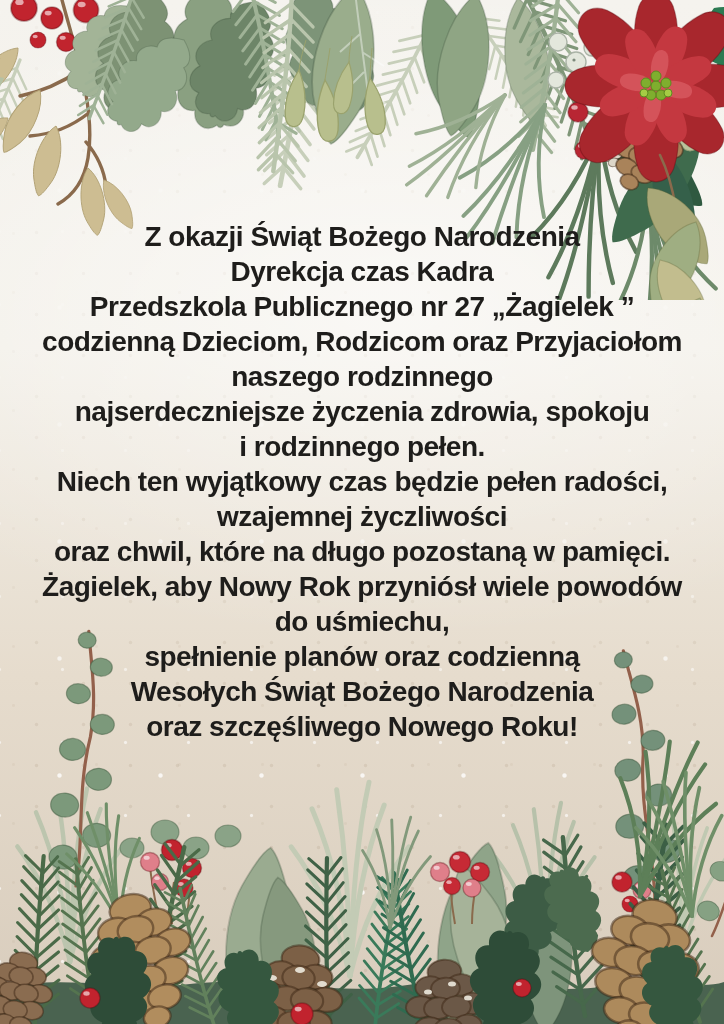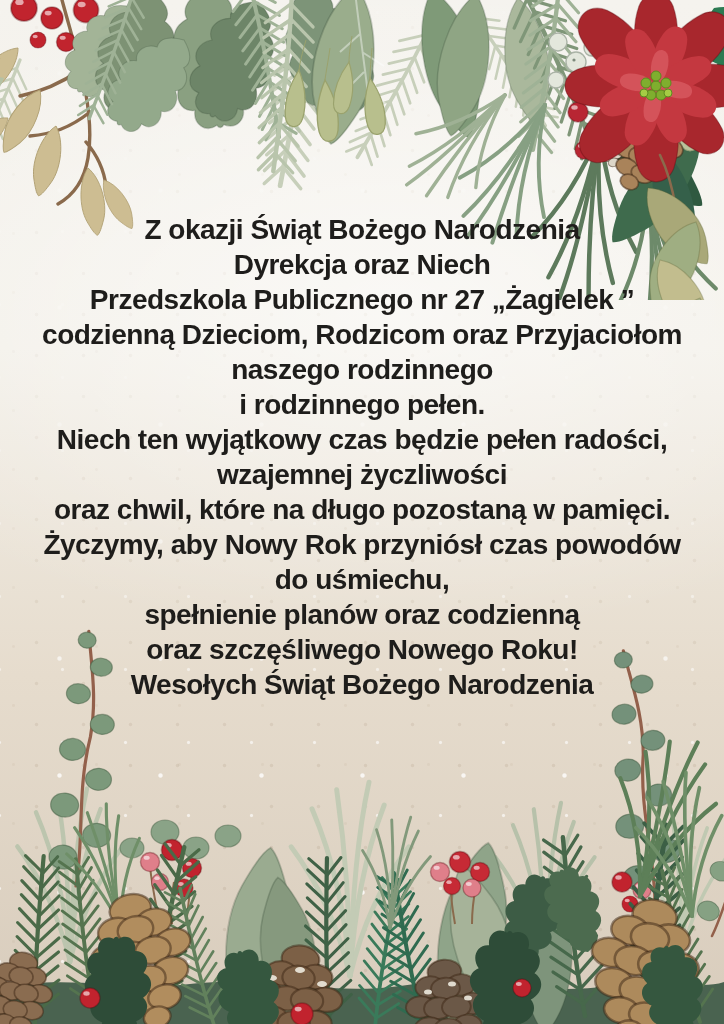--- a/index.html
+++ b/index.html
@@ -21,21 +21,21 @@
       radial-gradient(circle, rgba(182,164,141,.30) 1.2px, rgba(182,164,141,0) 2.2px),
       radial-gradient(circle, rgba(197,182,160,.25) 1px, rgba(197,182,160,0) 2px);
     background-size:101px 117px, 63px 73px, 47px 41px, 83px 59px;
     background-position:9px 15px, 31px 49px, 13px 7px, 55px 27px;
     -webkit-mask-image:linear-gradient(180deg,rgba(0,0,0,.18) 0%,rgba(0,0,0,.25) 38%,rgba(0,0,0,.8) 72%,rgba(0,0,0,.95) 100%);
     mask-image:linear-gradient(180deg,rgba(0,0,0,.18) 0%,rgba(0,0,0,.25) 38%,rgba(0,0,0,.8) 72%,rgba(0,0,0,.95) 100%);
   }
   .top-garland{position:absolute;top:0;left:0;}
   .bottom-garland{position:absolute;bottom:0;left:0;}
   .greeting{
-    position:absolute;top:212px;left:12px;right:12px;
+    position:absolute;top:219px;left:12px;right:12px;
     text-align:center;
     font-weight:700;font-size:28px;line-height:35px;
     letter-spacing:-0.5px;
     color:#1e1d1b;
   }
   .greeting p{margin:0;}
 </style>
 </head>
 <body>
 
@@ -354,28 +354,29 @@
       <use href="#hollyL" transform="translate(500,452) rotate(185) scale(1.4)" fill="#2e4c38"></use>
       <use href="#hollyL" transform="translate(680,450) rotate(172) scale(1.2)" fill="#35573f"></use>
       <use href="#berry" transform="translate(90,404) scale(1.0)" fill="#c1232e"></use>
       <use href="#berry" transform="translate(302,420) scale(1.1)" fill="#c1232e"></use>
       <use href="#berry" transform="translate(522,394) scale(.9)" fill="#c1232e"></use>
     </g>
   </svg>
 
   <section class="greeting">
     <p>Z okazji Świąt Bożego Narodzenia</p>
-    <p>Dyrekcja oraz Niech</p>
+    <p>Dyrekcja czas Kadra</p>
     <p>Przedszkola Publicznego nr 27 „Żagielek ”</p>
     <p>codzienną Dzieciom, Rodzicom oraz Przyjaciołom</p>
     <p>naszego rodzinnego</p>
+    <p>najserdeczniejsze życzenia zdrowia, spokoju</p>
     <p>i rodzinnego pełen.</p>
     <p>Niech ten wyjątkowy czas będzie pełen radości,</p>
     <p>wzajemnej życzliwości</p>
     <p>oraz chwil, które na długo pozostaną w pamięci.</p>
-    <p>Życzymy, aby Nowy Rok przyniósł czas powodów</p>
+    <p>Żagielek, aby Nowy Rok przyniósł wiele powodów</p>
     <p>do uśmiechu,</p>
     <p>spełnienie planów oraz codzienną</p>
+    <p>Wesołych Świąt Bożego Narodzenia</p>
     <p>oraz szczęśliwego Nowego Roku!</p>
-    <p>Wesołych Świąt Bożego Narodzenia</p>
   </section>
 
 </main>
 
 </body></html>

